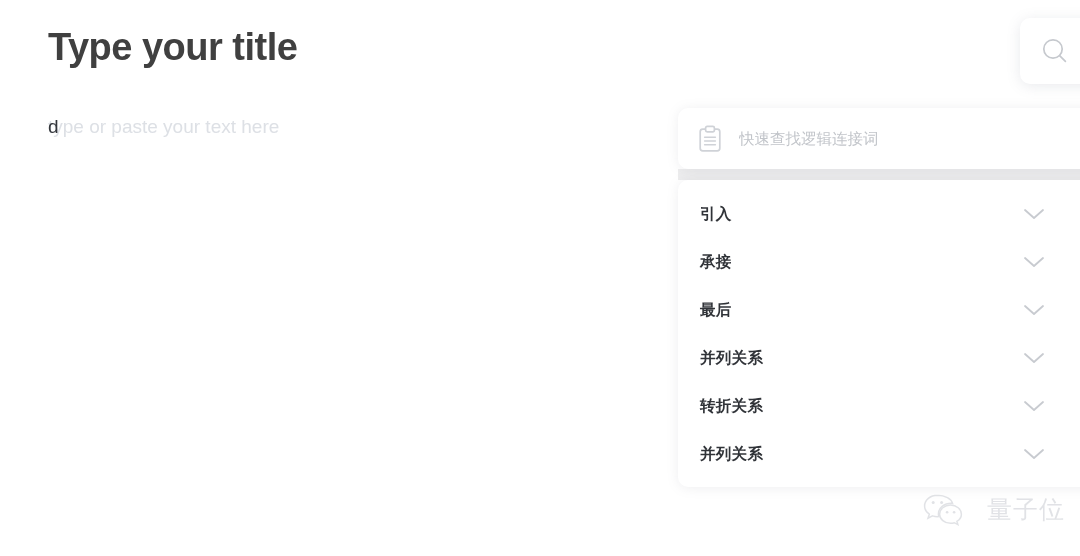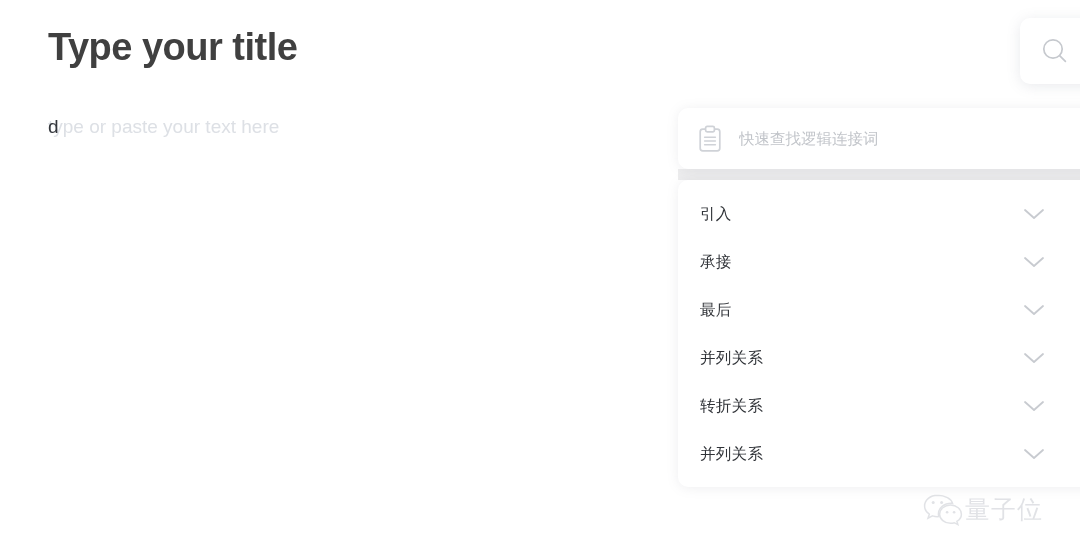--- a/index.html
+++ b/index.html
@@ -149,21 +149,21 @@
     position: relative;
     height: 48px;
     display: flex;
     align-items: center;
     padding: 0 0 0 22px;
     cursor: pointer;
     user-select: none;
   }
   .panel-row-label {
     font-size: 15.5px;
-    font-weight: normal;
+    font-weight: bold;
     color: #303338;
     letter-spacing: 0.3px;
   }
   .panel-row-chevron {
     position: absolute;
     left: 345px;
     top: 50%;
     transform: translateY(-50%);
     display: flex;
     align-items: center;
@@ -181,21 +181,21 @@
     pointer-events: none;
   }
 
   
   .watermark {
     position: absolute;
     left: 922px;
     top: 492px;
     display: flex;
     align-items: center;
-    gap: 1px;
+    gap: 23px;
     opacity: 0.55;
     user-select: none;
   }
   .watermark-logo svg { display: block; }
   .watermark-text {
     font-size: 25px;
     color: #c9ccd2;
     letter-spacing: 1px;
     font-family: "DejaVu Sans", sans-serif;
   }

